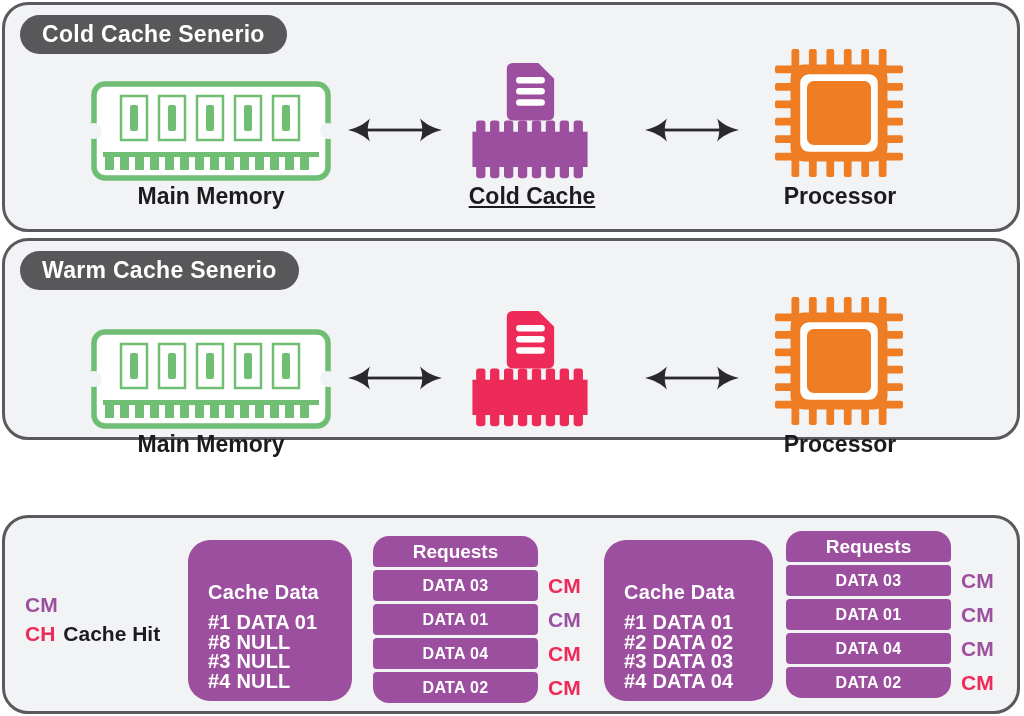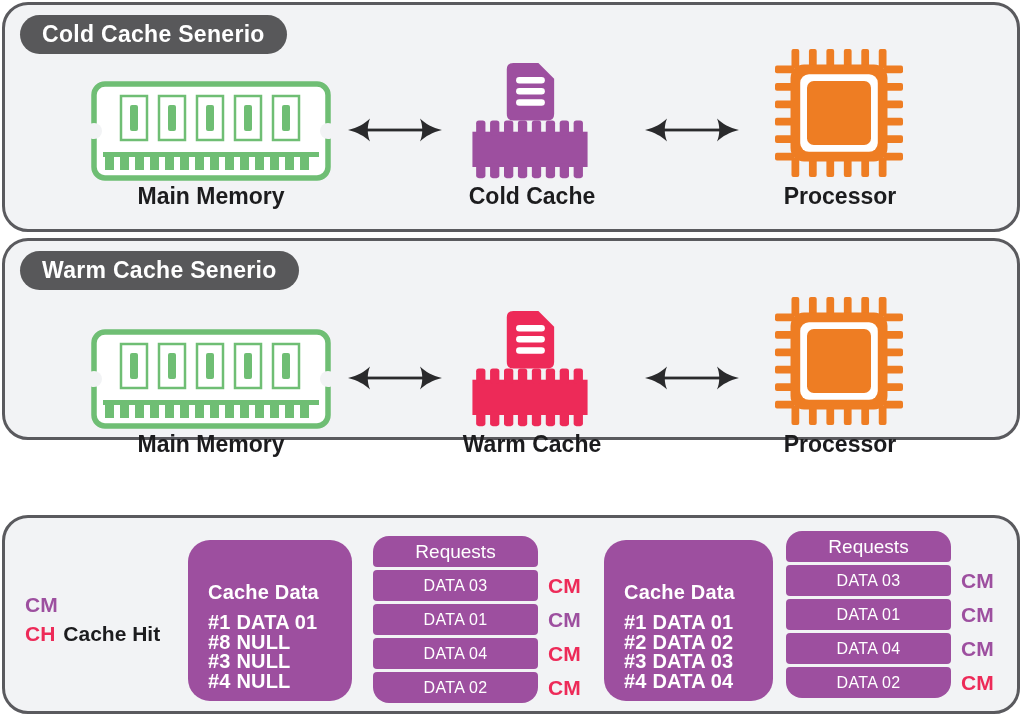--- a/index.html
+++ b/index.html
@@ -19,21 +19,21 @@
   .abs{position:absolute;}
   
   .legend-row{display:flex;gap:8px;font-size:21px;font-weight:bold;color:var(--ink);line-height:29px;white-space:nowrap;}
   .purple{color:var(--purple);} .crimson{color:var(--crimson);}
   .cache-box{position:absolute;background:var(--purple);border-radius:22px;padding:15px 0 0 20px;color:var(--white);}
   .cache-box .cb-title{font-size:20px;font-weight:bold;margin-bottom:9px;letter-spacing:.2px;margin-top:26px;}
   .cache-box .cb-row{font-size:20px;font-weight:bold;line-height:19.5px;letter-spacing:.2px;}
   .req-grid{position:absolute;display:grid;grid-template-columns:165px auto;grid-auto-rows:31px;
             row-gap:3px;column-gap:10px;}
   .req-cell{grid-column:1;background:var(--purple);color:var(--white);display:flex;align-items:center;
-            justify-content:center;font-weight:normal;border-radius:4px;}
+            justify-content:center;font-weight:bold;border-radius:4px;}
   .req-head{font-size:19px;border-radius:16px 16px 4px 4px;}
   .req-data{font-size:16px;letter-spacing:.3px;}
   .req-last{border-radius:4px 4px 16px 16px;}
   .cm-label{grid-column:2;font-size:21px;font-weight:bold;line-height:31px;}
   svg{display:block;position:absolute;}
 </style>
 </head>
 <body>
 
 <section class="panel" style="top:2px;height:230px;">
@@ -105,21 +105,21 @@
         <rect x="87" y="110" width="10" height="16" rx="3"></rect>
       <rect x="102" y="110" width="10" height="16" rx="3"></rect>
         <rect x="117" y="110" width="10" height="16" rx="3"></rect>
     </g>
     <g style="fill:var(--white)">
       <rect x="55" y="17" width="31" height="7" rx="3.5"></rect>
       <rect x="55" y="29" width="31" height="7" rx="3.5"></rect>
       <rect x="55" y="41" width="31" height="7" rx="3.5"></rect>
     </g>
   </svg>
-  <div class="icon-label" style="left:432px;top:178px;width:190px;">Cold Cache</div>
+  <div class="icon-label" style="left:432px;top:178px;width:190px;text-decoration:underline;">Cold Cache</div>
 
   <svg class="abs" style="left:639px;top:111px;" width="96" height="28" viewBox="0 0 96 28">
     <g style="fill:var(--arrow)">
       <rect x="16" y="12.6" width="64" height="2.8"></rect>
       <path d="M1 14 C11 11.5 17 8 23 2.5 C20 9.5 20 18.5 23 25.5 C17 20 11 16.5 1 14 Z"></path>
       <path d="M95 14 C85 11.5 79 8 73 2.5 C76 9.5 76 18.5 73 25.5 C79 20 85 16.5 95 14 Z"></path>
     </g>
   </svg>
 
   <svg class="abs" style="left:770px;top:44px;" width="128" height="128" viewBox="0 0 132 132">
@@ -225,21 +225,20 @@
         <rect x="87" y="110" width="10" height="16" rx="3"></rect>
       <rect x="102" y="110" width="10" height="16" rx="3"></rect>
         <rect x="117" y="110" width="10" height="16" rx="3"></rect>
     </g>
     <g style="fill:var(--white)">
       <rect x="55" y="17" width="31" height="7" rx="3.5"></rect>
       <rect x="55" y="29" width="31" height="7" rx="3.5"></rect>
       <rect x="55" y="41" width="31" height="7" rx="3.5"></rect>
     </g>
   </svg>
-  <div class="icon-label" style="left:432px;top:190px;width:190px;">Warm Cache</div>
 
   <svg class="abs" style="left:639px;top:123px;" width="96" height="28" viewBox="0 0 96 28">
     <g style="fill:var(--arrow)">
       <rect x="16" y="12.6" width="64" height="2.8"></rect>
       <path d="M1 14 C11 11.5 17 8 23 2.5 C20 9.5 20 18.5 23 25.5 C17 20 11 16.5 1 14 Z"></path>
       <path d="M95 14 C85 11.5 79 8 73 2.5 C76 9.5 76 18.5 73 25.5 C79 20 85 16.5 95 14 Z"></path>
     </g>
   </svg>
 
   <svg class="abs" style="left:770px;top:56px;" width="128" height="128" viewBox="0 0 132 132">

